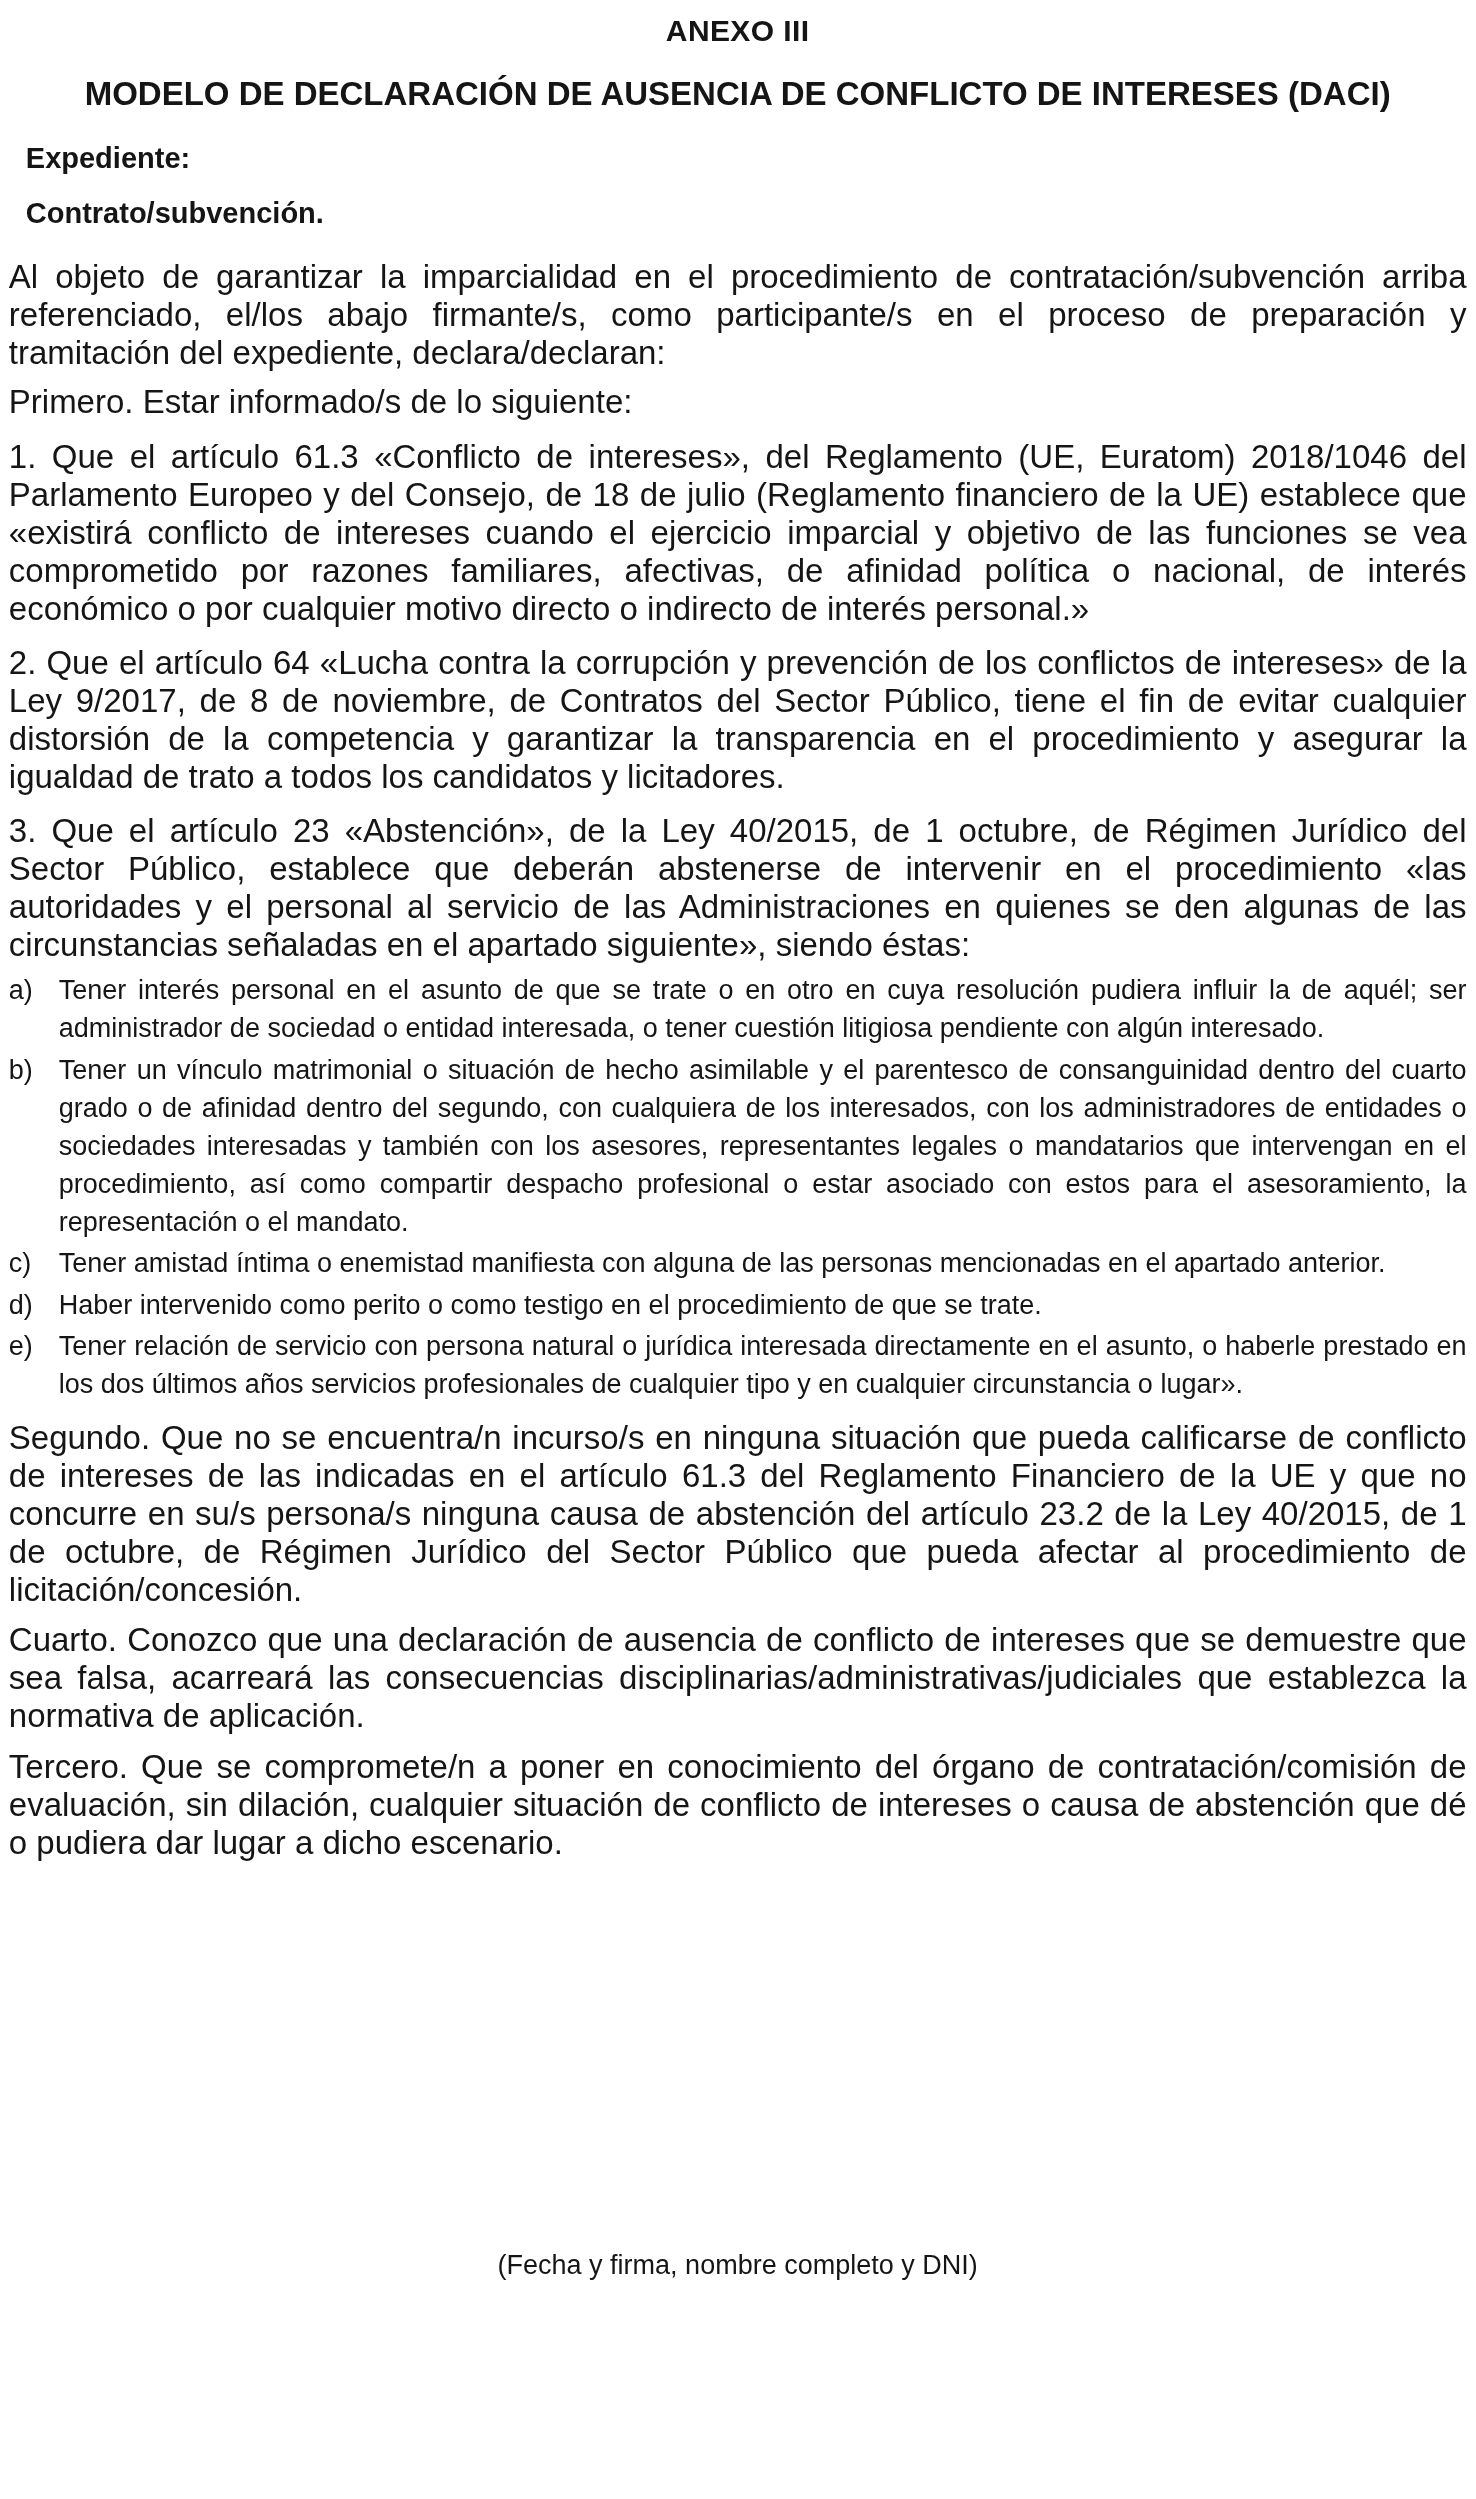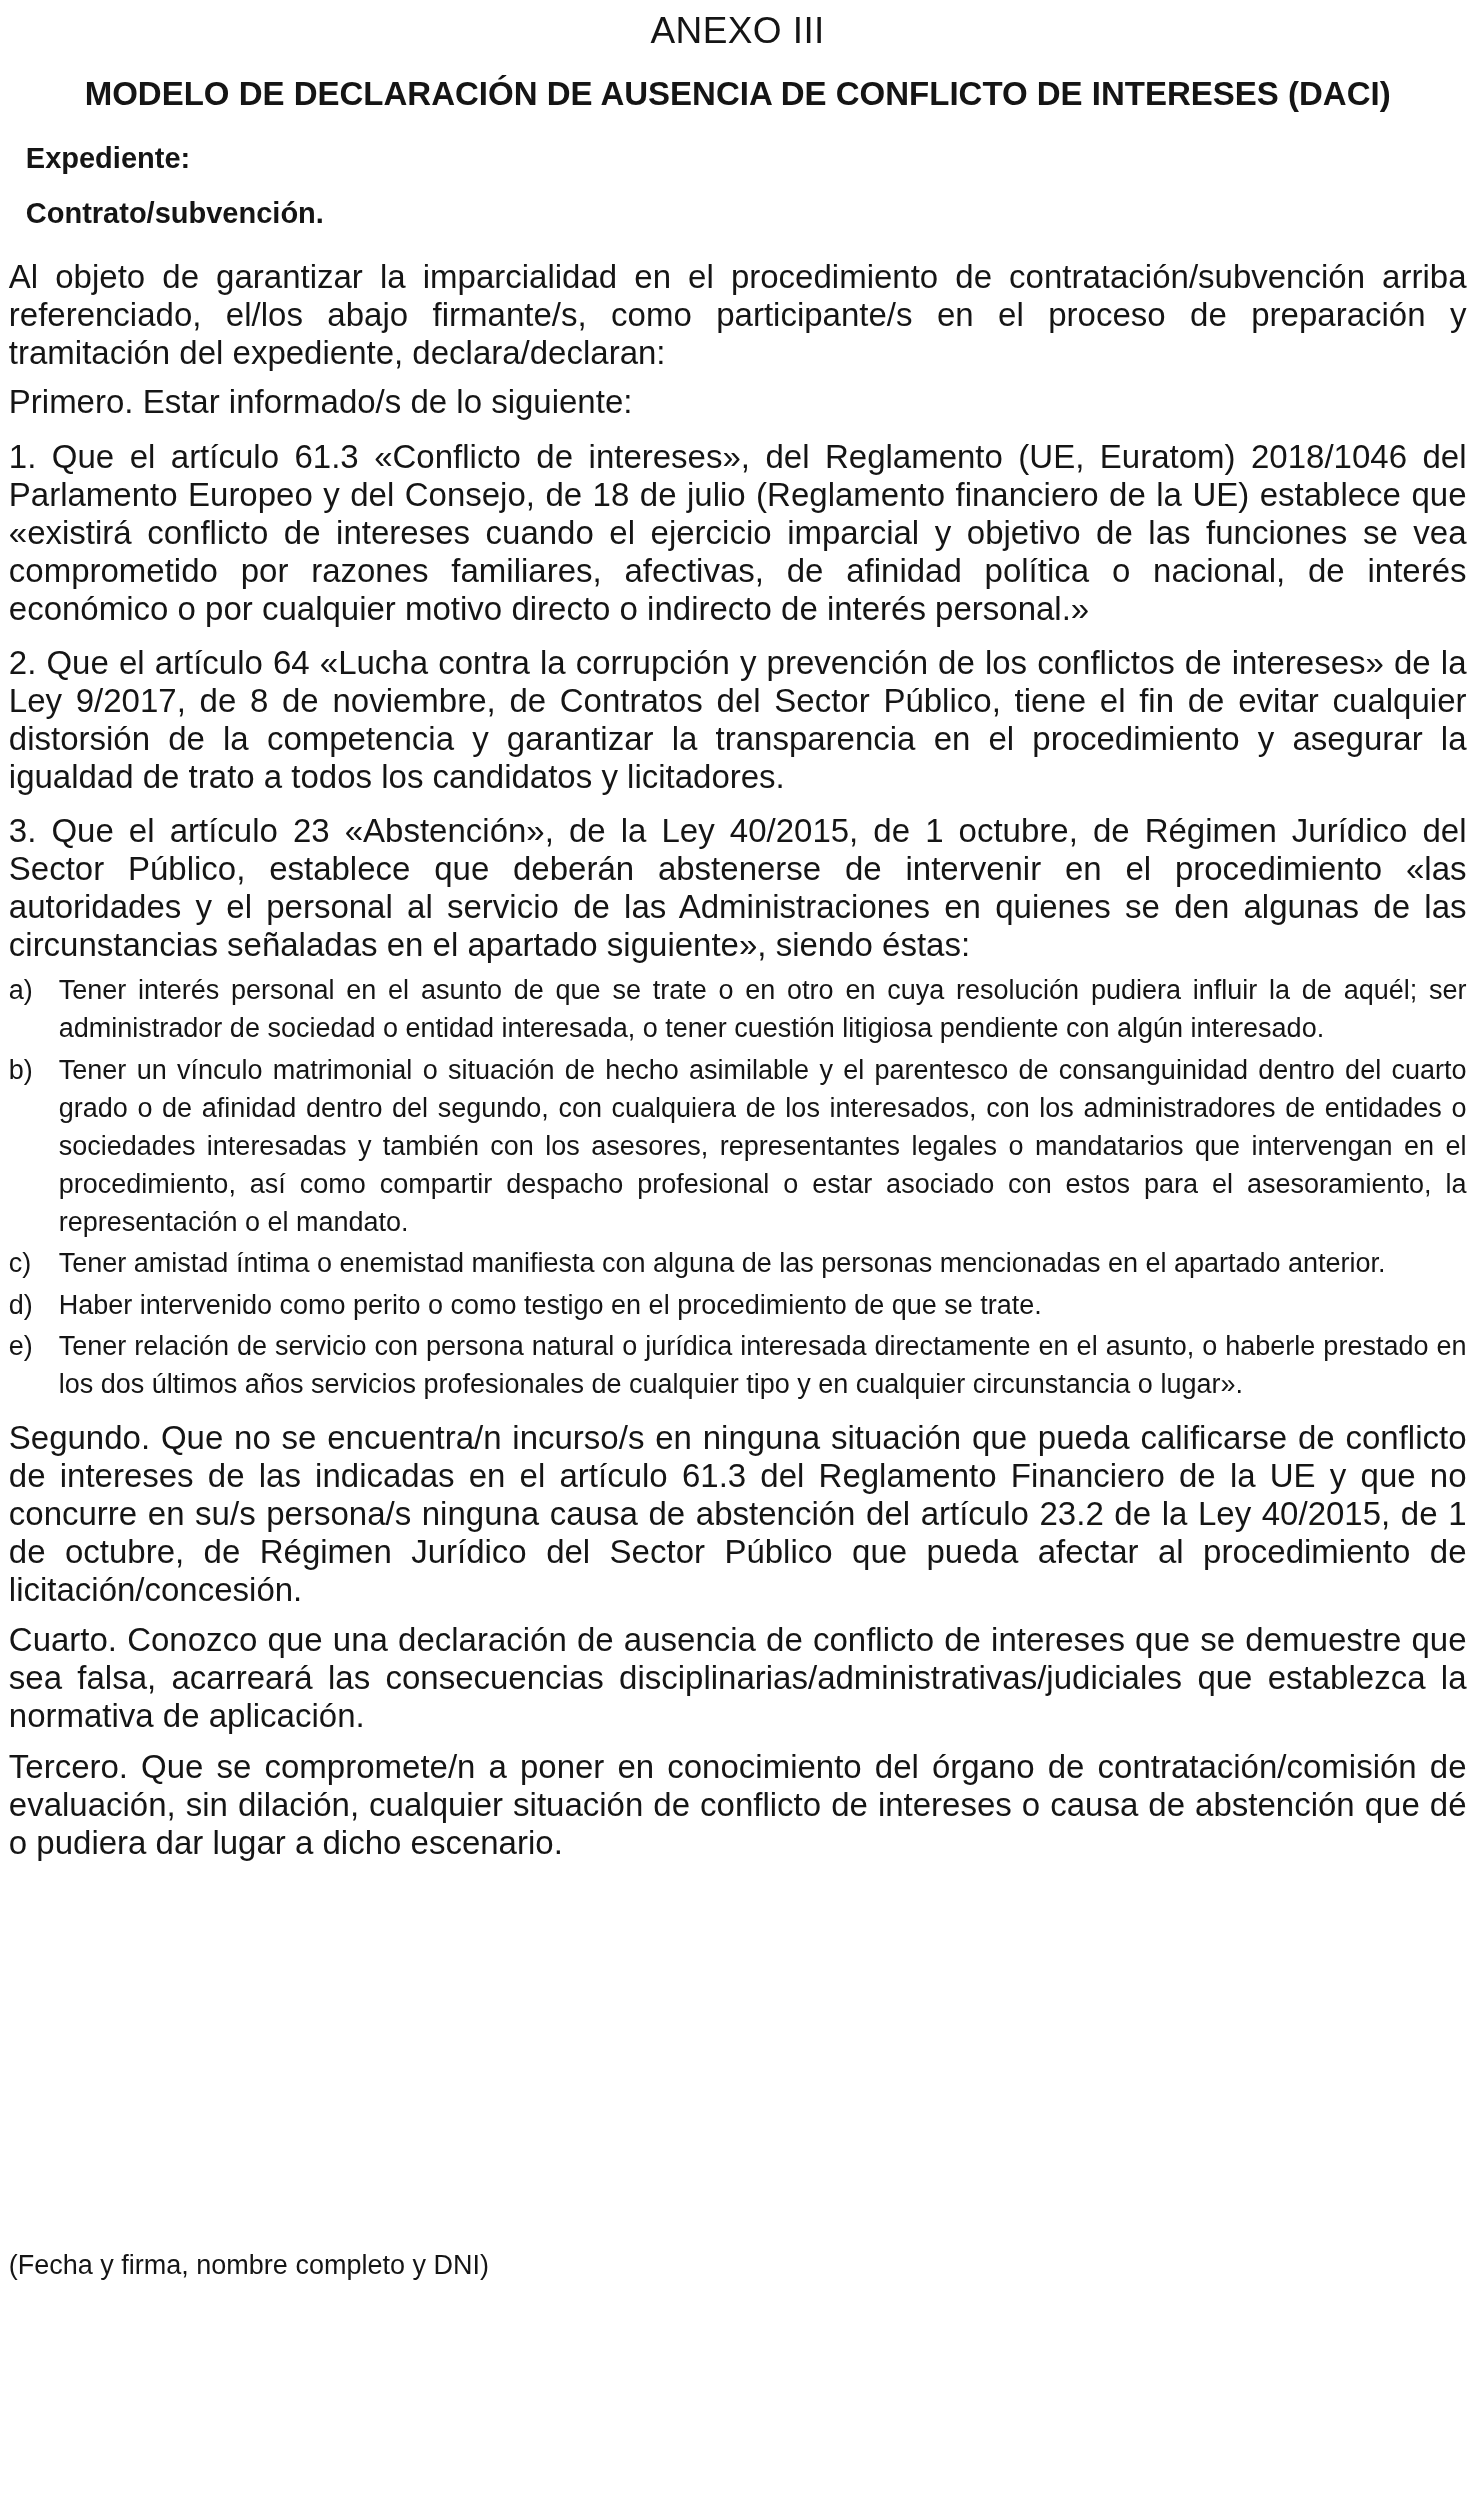--- a/index.html
+++ b/index.html
@@ -16,22 +16,22 @@
   }
   .page {
     box-sizing: border-box;
     width: 1477px;
     height: 2500px;
     padding: 7px 10.5px 0 8.8px;
     background: #ffffff;
   }
   .annex-title {
     margin: 3.5px 0 0 0;
-    font-size: 37px;
-    font-weight: 400;
+    font-size: 30px;
+    font-weight: 700;
     line-height: 39px;
     text-align: center;
     letter-spacing: 0.4px;
   }
   .main-title {
     margin: 23px 0 0 0;
     font-size: 33px;
     font-weight: 700;
     line-height: 42px;
     text-align: center;
@@ -71,21 +71,21 @@
     left: 0;
     top: 0;
   }
   p.closing { margin-top: 12.3px; }
   p.segundo { margin-top: 16px; }
   .signature-note {
     margin: 384px 0 0 0;
     font-size: 27px;
     font-weight: 400;
     line-height: 38px;
-    text-align: left;
+    text-align: center;
   }
 </style>
 </head>
 <body>
 
 <div class="page">
 
   <h1 class="annex-title">ANEXO III</h1>
 
   <h2 class="main-title">MODELO DE DECLARACIÓN DE AUSENCIA DE CONFLICTO DE INTERESES (DACI)</h2>

